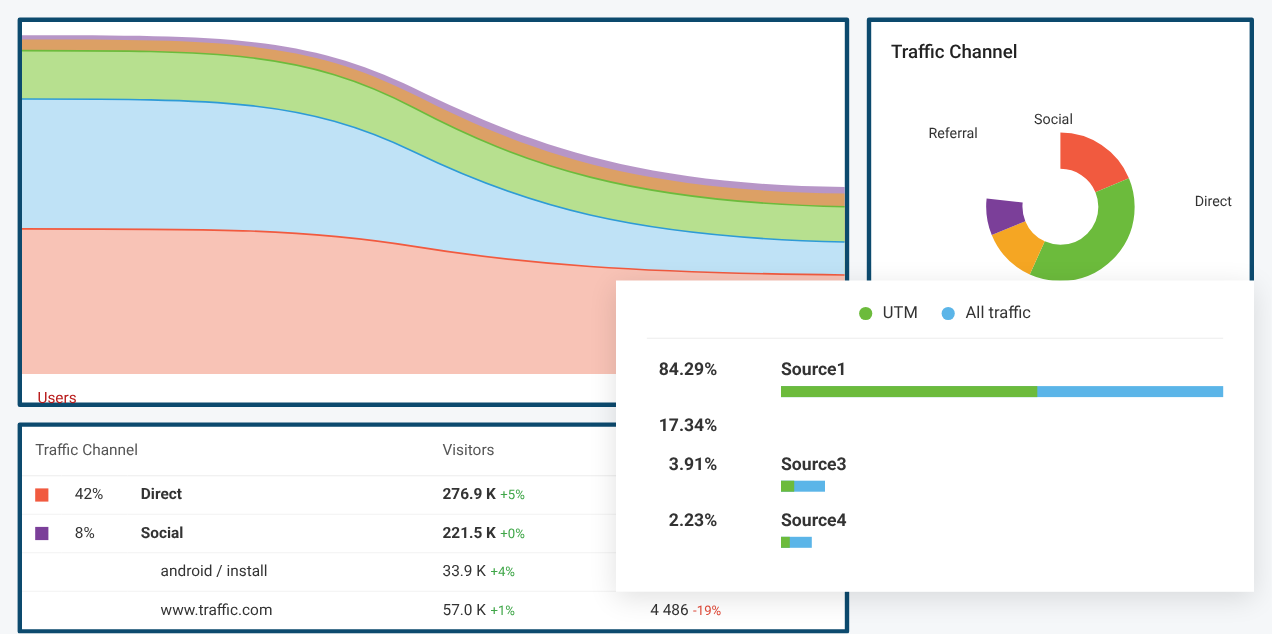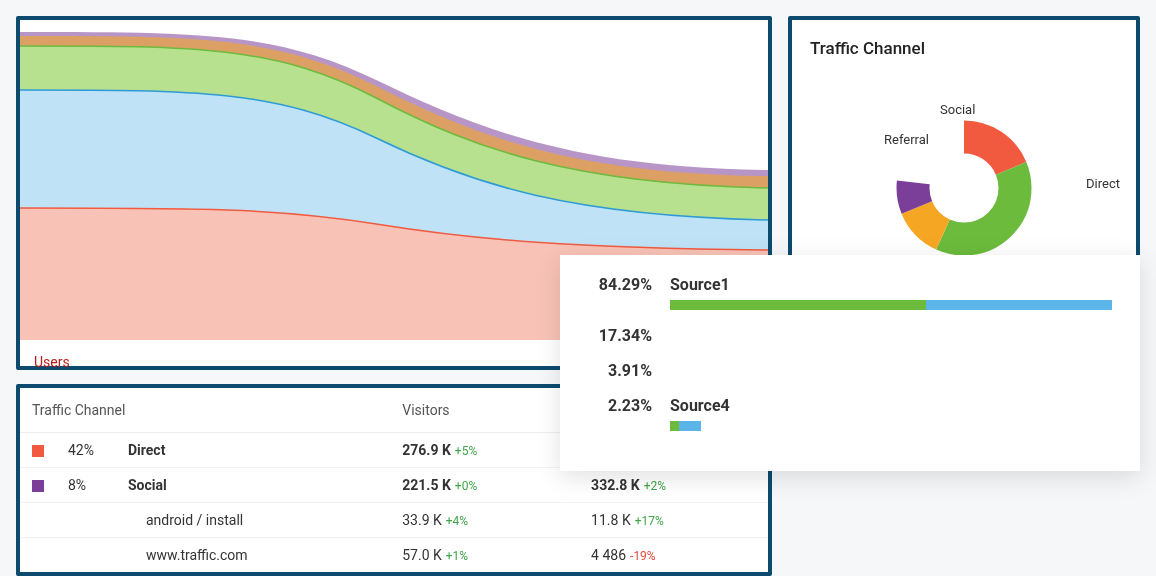--- a/index.html
+++ b/index.html
@@ -122,20 +122,21 @@
   width: 12px;
   height: 12px;
   border-radius: 50%;
   margin: 0 6px 0 18px;
   vertical-align: middle;
 }
 .src-row {
   display: flex;
   align-items: flex-start;
   margin-bottom: 16px;
+  gap: 40px;
 }
 .src-pct {
   width: 82px;
   text-align: right;
   font-weight: 700;
   font-size: 16px;
   padding-right: 18px;
 }
 .src-body { flex: 1; }
 .src-name { font-weight: 700; font-size: 16px; margin-bottom: 6px; }
@@ -173,21 +174,21 @@
   <div class="donut-title">Traffic Channel</div>
   <div class="donut-wrap">
     <svg width="150" height="150" viewBox="0 0 100 100">
       <circle cx="50" cy="50" r="34" fill="none" stroke="#f15a3f" stroke-width="22" stroke-dasharray="89.7 213.6" stroke-dashoffset="49.8" transform="rotate(-90 50 50)"></circle>
       <circle cx="50" cy="50" r="34" fill="none" stroke="#6cbb3c" stroke-width="22" stroke-dasharray="81.2 213.6" stroke-dashoffset="-39.9" transform="rotate(-90 50 50)"></circle>
       <circle cx="50" cy="50" r="34" fill="none" stroke="#f5a623" stroke-width="22" stroke-dasharray="25.6 213.6" stroke-dashoffset="-121.1" transform="rotate(-90 50 50)"></circle>
       <circle cx="50" cy="50" r="34" fill="none" stroke="#7b3f99" stroke-width="22" stroke-dasharray="17.1 213.6" stroke-dashoffset="-146.7" transform="rotate(-90 50 50)"></circle>
     </svg>
     <div class="donut-lbl" style="right:-2px; top:118px;">Direct</div>
     <div class="donut-lbl" style="left:56px; top:196px;">Search</div>
-    <div class="donut-lbl" style="left:34px; top:74px;margin-left:40px;">Referral</div>
+    <div class="donut-lbl" style="left:34px; top:56px;">Referral</div>
     <div class="donut-lbl" style="left:130px; top:44px;">Social</div>
   </div>
 </div>
 
 <div class="card table-card">
   <table>
     <thead>
       <tr>
         <th colspan="3">Traffic Channel</th>
         <th>Visitors</th>
@@ -221,36 +222,49 @@
           <td class="pct-cell"></td>
           <td class="name-cell">www.traffic.com</td>
           <td><span class="val">57.0 K</span><span class="delta up">+1%</span></td>
           <td><span class="val">4 486</span><span class="delta down">-19%</span></td>
         </tr>
       </tbody>
   </table>
 </div>
 
 <div class="sources-card">
+  <div class="legend">
+    <span class="dot" style="background:#6cbb3c"></span>
+    <span>UTM</span>
+    <span class="dot" style="background:#5bb5e8"></span>
+    <span>All traffic</span>
+  </div>
   <div id="sources-body">
       <div class="src-row">
         <div class="src-pct">84.29%</div>
         <div class="src-body">
           <div class="src-name">Source1</div>
           <div class="src-bar">
             <div class="seg" style="left:0;width:100%;background:#5bb5e8"></div>
             <div class="seg" style="left:0;width:58%;background:#6cbb3c"></div>
           </div>
         </div>
       </div>
       <div class="src-row">
         <div class="src-pct">17.34%</div>
       </div>
       <div class="src-row">
         <div class="src-pct">3.91%</div>
+        <div class="src-body">
+          <div class="src-name">Source3</div>
+          <div class="src-bar">
+            <div class="seg" style="left:0;width:10%;background:#5bb5e8"></div>
+            <div class="seg" style="left:0;width:3%;background:#6cbb3c"></div>
+          </div>
+        </div>
       </div>
       <div class="src-row">
         <div class="src-pct">2.23%</div>
         <div class="src-body">
           <div class="src-name">Source4</div>
           <div class="src-bar">
             <div class="seg" style="left:0;width:7%;background:#5bb5e8"></div>
             <div class="seg" style="left:0;width:2%;background:#6cbb3c"></div>
           </div>
         </div>

